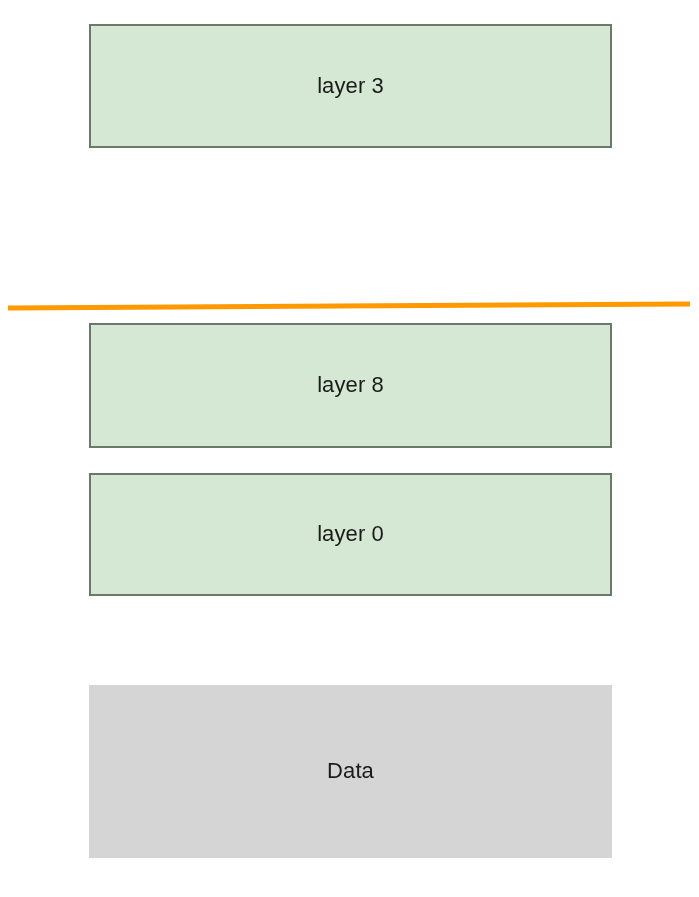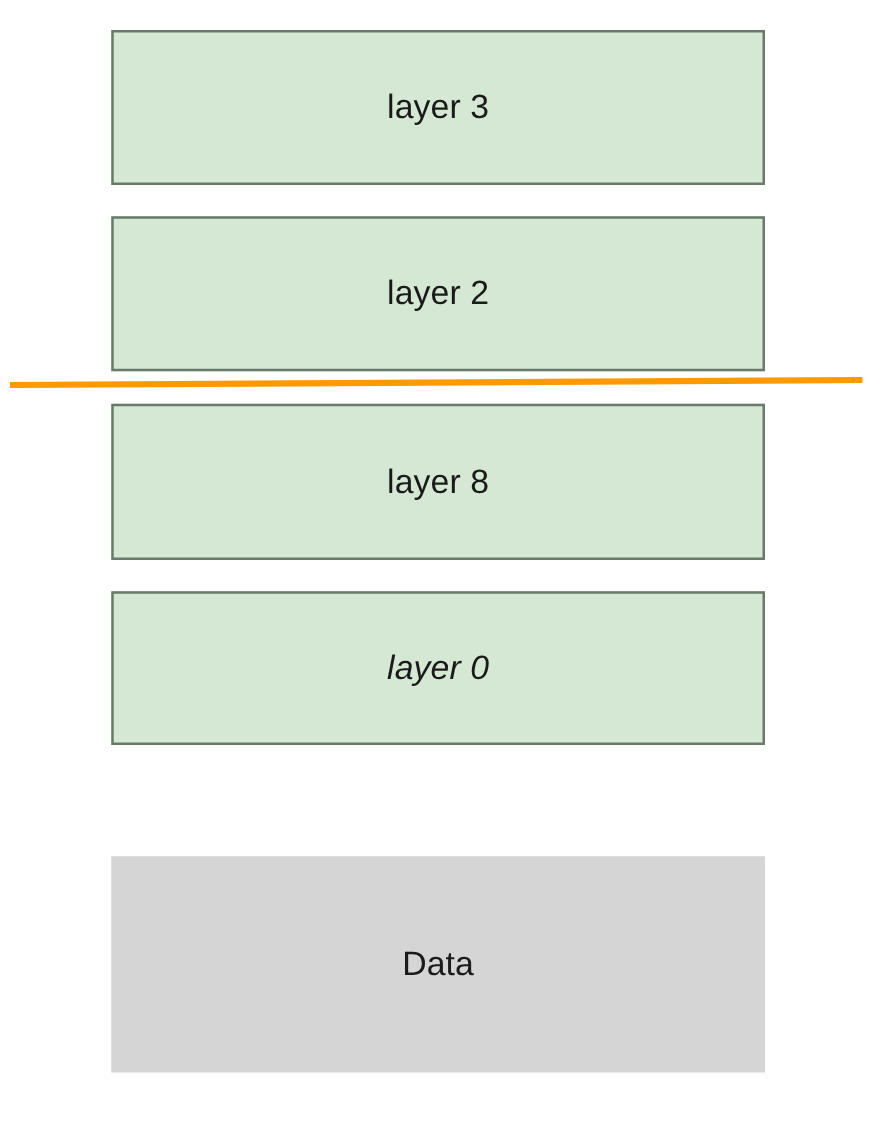--- a/index.html
+++ b/index.html
@@ -20,21 +20,21 @@
   }
   .node {
     position: absolute;
     box-sizing: border-box;
     display: flex;
     align-items: center;
     justify-content: center;
     text-align: center;
   }
   .node-label {
-    font-size: 27px;
+    font-size: 22px;
     line-height: 1.1;
     color: #1a1a1a;
     letter-spacing: 0.1px;
     white-space: pre;
     -webkit-font-smoothing: antialiased;
   }
   .layer-box {
     background: #d5e8d4;
     border: 2px solid #6a7a6a;
   }
@@ -53,30 +53,27 @@
 </style>
 </head>
 <body>
 
 <div id="canvas" style="width: 699px; height: 897px; background: rgb(255, 255, 255);">
 
   <div class="node layer-box" style="left: 89px; top: 24px; width: 523px; height: 124px; background: rgb(213, 232, 212); border: 2px solid rgb(106, 122, 106);">
     <span class="node-label" style="color: rgb(26, 26, 26);">layer 3</span>
   </div>
 
-  <div class="node layer-box" style="left: 89px; top: 173px; width: 523px; height: 124px; background: rgb(213, 232, 212); border: 2px solid rgb(106, 122, 106);">
-    <span class="node-label" style="color: rgb(26, 26, 26);">layer 2</span>
-  </div>
 
   <div class="node layer-box" style="left: 89px; top: 323px; width: 523px; height: 125px; background: rgb(213, 232, 212); border: 2px solid rgb(106, 122, 106);">
     <span class="node-label" style="color: rgb(26, 26, 26);">layer 8</span>
   </div>
 
   <div class="node layer-box" style="left: 89px; top: 473px; width: 523px; height: 123px; background: rgb(213, 232, 212); border: 2px solid rgb(106, 122, 106);">
-    <span class="node-label" style="color: rgb(26, 26, 26); font-style: italic;">layer 0</span>
+    <span class="node-label" style="color: rgb(26, 26, 26);">layer 0</span>
   </div>
 
   <div class="node data-box" style="left: 89px; top: 685px; width: 523px; height: 173px; background: rgb(213, 213, 213);">
     <span class="node-label" style="color: rgb(26, 26, 26);">Data</span>
   </div>
 
   <svg class="divider-line" viewBox="0 0 699 897">
     <line id="divider-seg" x1="8" y1="308" x2="690" y2="304" stroke="#ff9900" stroke-width="5" stroke-linecap="butt"></line>
   </svg>
 

